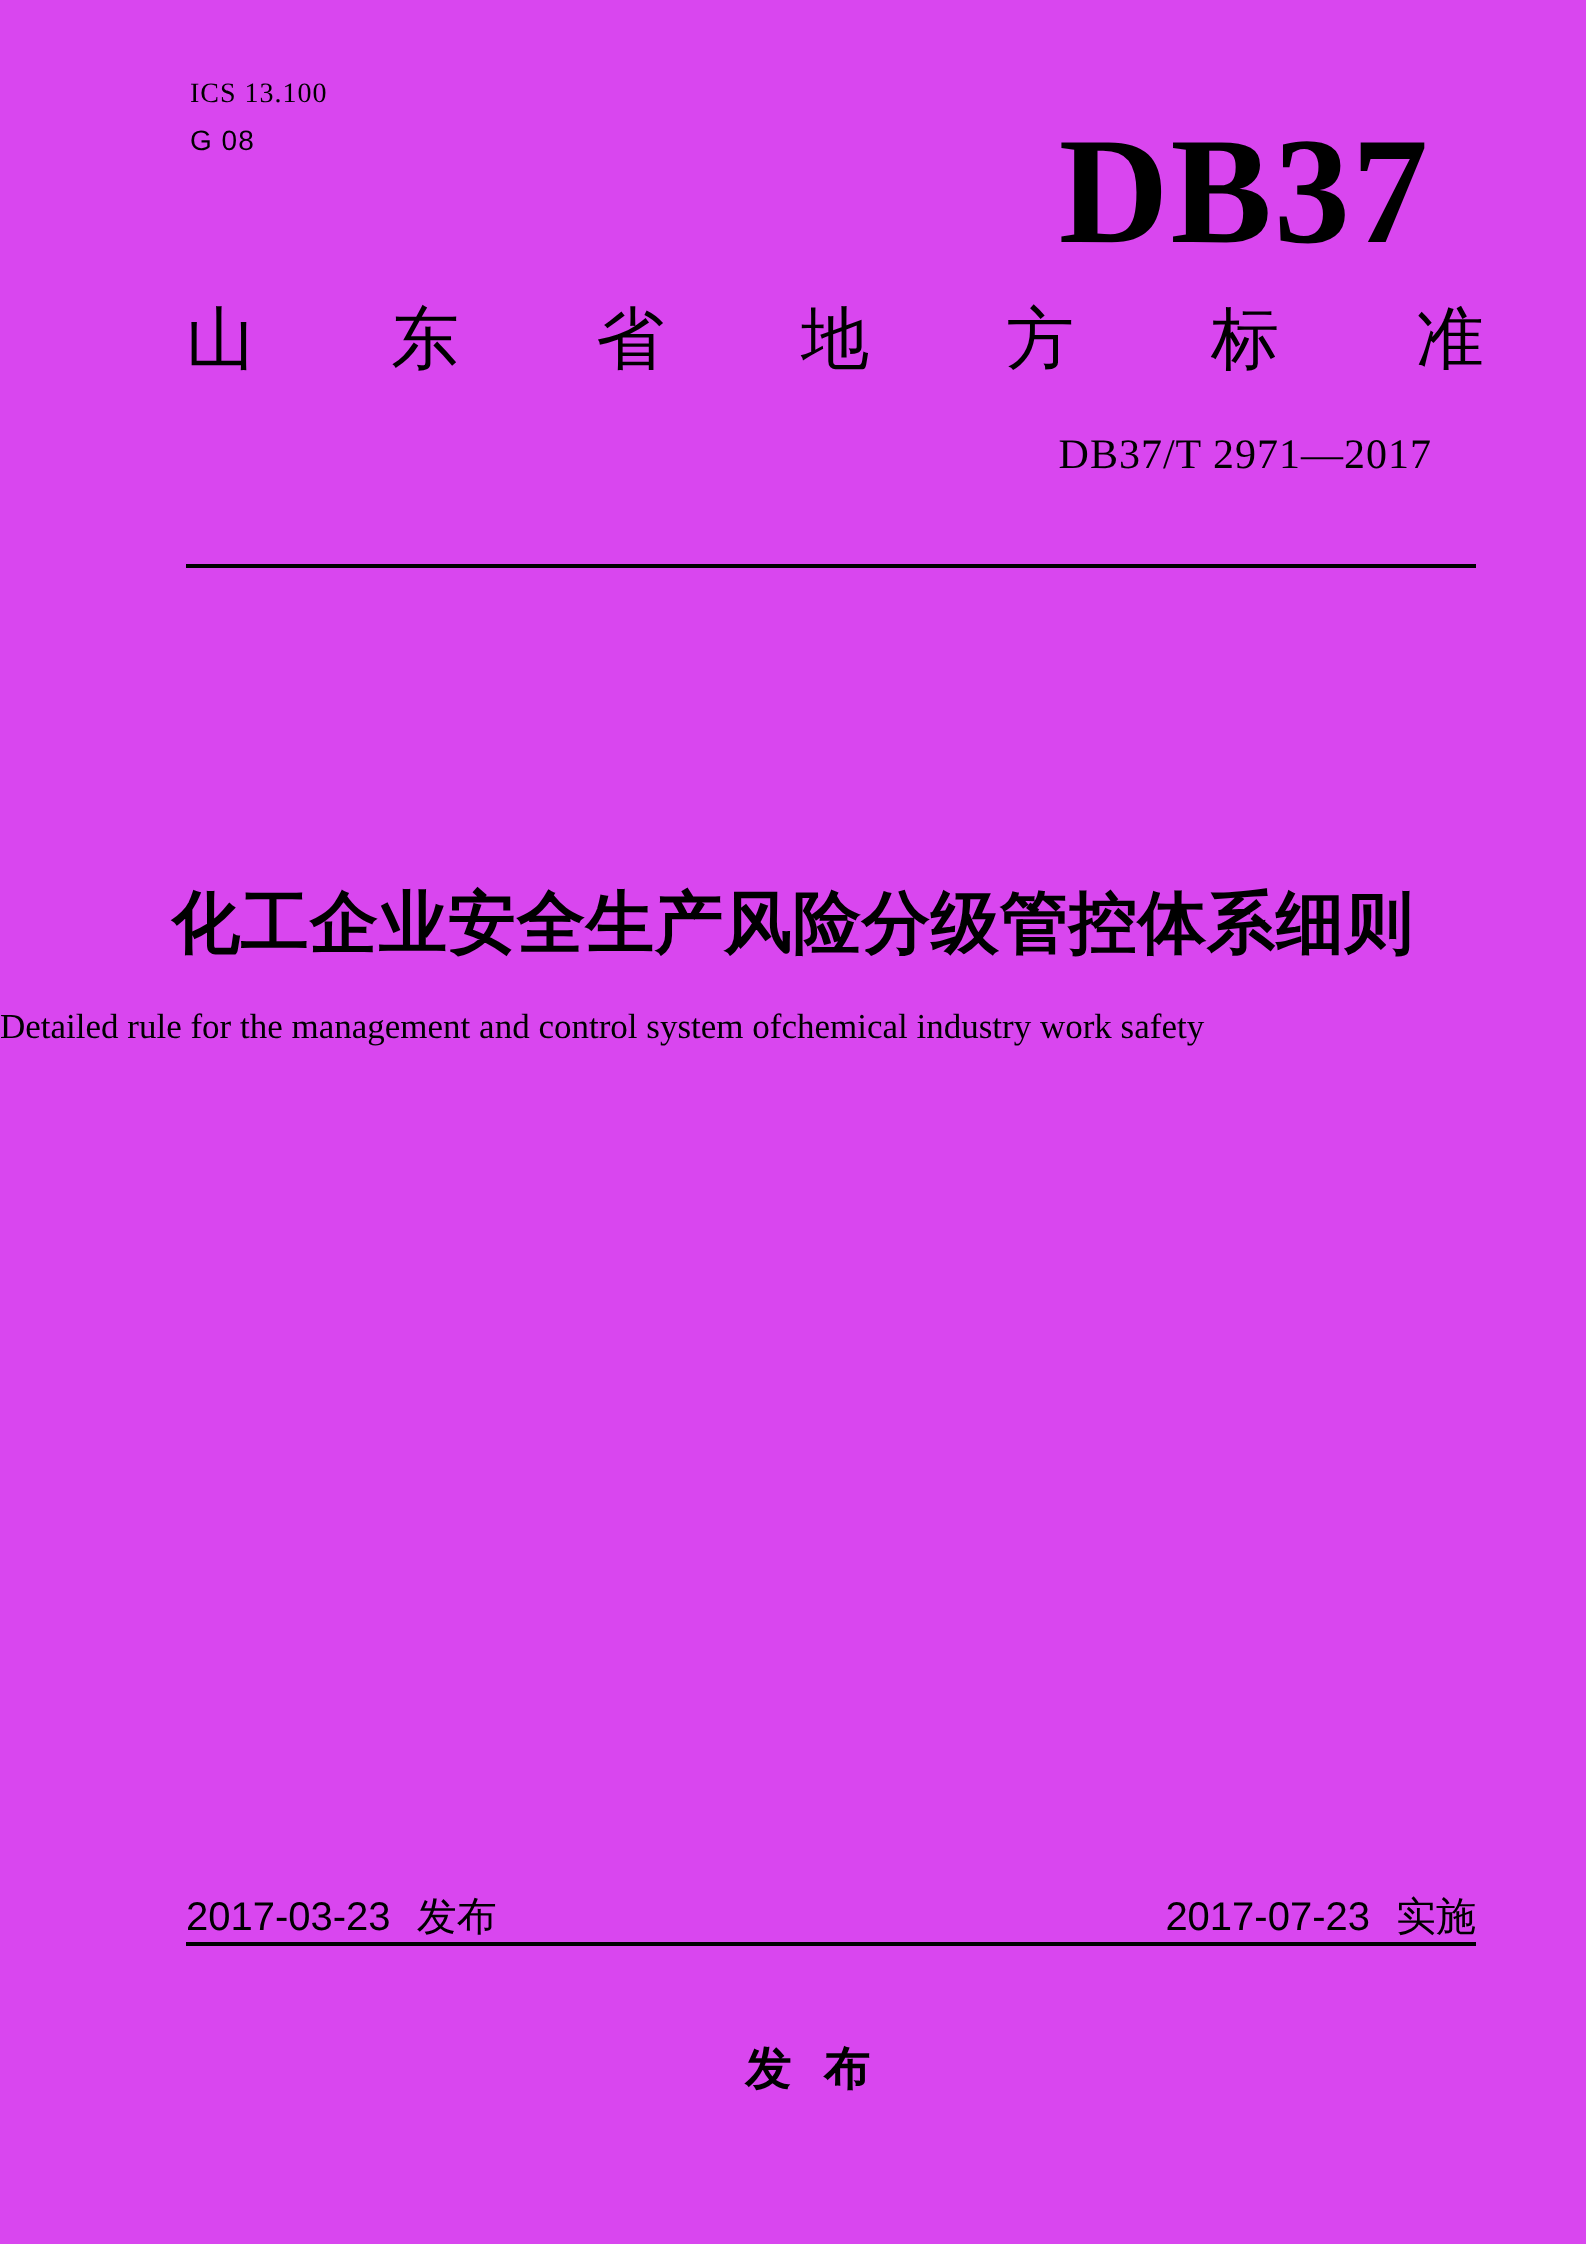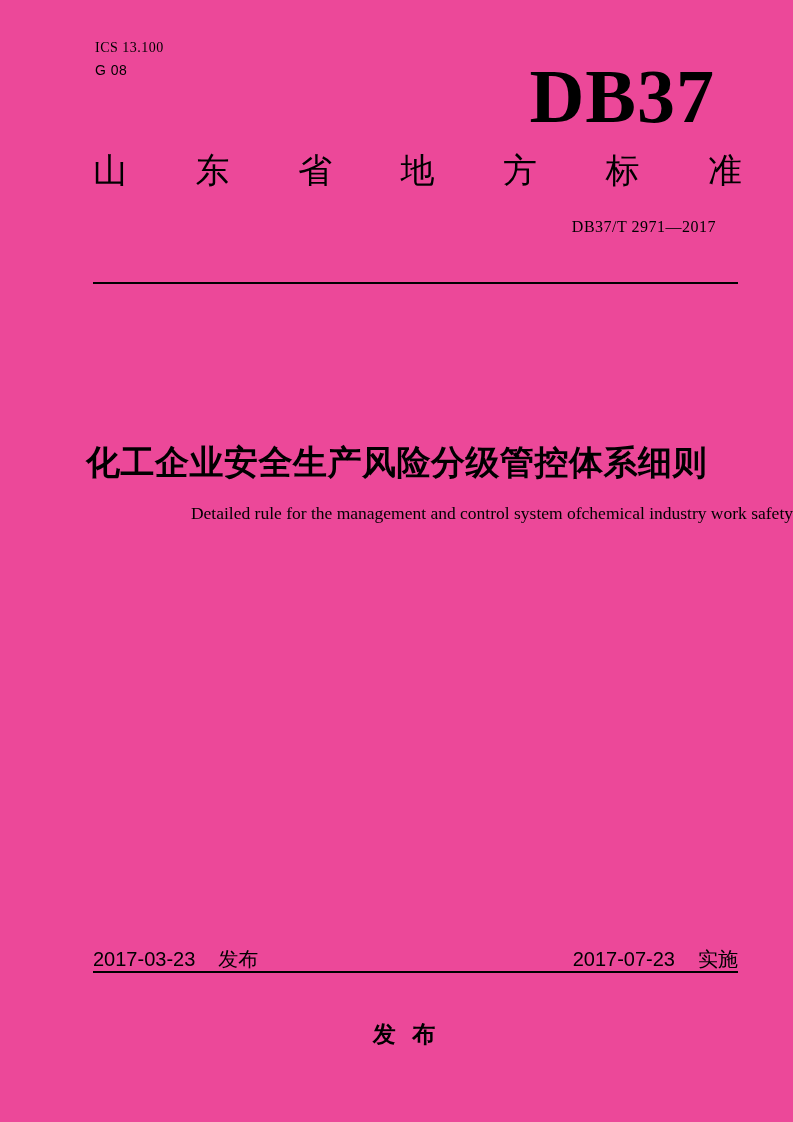--- a/index.html
+++ b/index.html
@@ -2,21 +2,21 @@
 <html><head>
 <meta charset="utf-8">
 <style>
   * { margin: 0; padding: 0; box-sizing: border-box; }
   html, body { background: #e8e8e8; }
   .page {
     position: relative;
     width: 793px;
     height: 1122px;
     margin: 0 auto;
-    background: #ec4899;
+    background: #d946ef;
     color: #000000;
     overflow: hidden;
     font-family: "Liberation Sans", "DejaVu Sans", sans-serif;
   }
 
   .ics-code {
     position: absolute; left: 95px; top: 40px;
     font-size: 14px; line-height: 16px;
     font-family: "Liberation Serif", "DejaVu Serif", serif;
     letter-spacing: 0.5px;
@@ -35,53 +35,53 @@
   }
   .standard-name {
     position: absolute; left: 93px; top: 150px; width: 649px;
     display: flex; justify-content: space-between;
     font-size: 34px; font-weight: 500;
     line-height: 40px;
   }
   .standard-number {
     position: absolute; right: 77px; top: 214px;
     font-family: "Liberation Serif", "DejaVu Serif", serif;
-    font-size: 16px; line-height: 26px;
+    font-size: 21px; line-height: 26px;
     letter-spacing: 0.5px;
   }
   .rule {
     position: absolute; left: 93px; width: 645px; height: 2px;
     background: #000000;
   }
   .top-rule { top: 282px; }
   .bottom-rule { top: 971px; }
 
   .doc-title {
     position: absolute; left: 0; right: 0; top: 441px;
     text-align: center;
     font-size: 34px; font-weight: bold;
     letter-spacing: 0.5px;
     line-height: 42px;
   }
   .doc-subtitle {
     position: absolute; left: 0; right: 0; top: 499px;
-    text-align: right;
+    text-align: left;
     font-family: "Liberation Serif", "DejaVu Serif", serif;
-    font-size: 17.5px; line-height: 28px; margin-left: 44px;
+    font-size: 17.5px; line-height: 28px;
   }
 
   .date-issue {
     position: absolute; left: 93px; top: 948px;
     font-size: 20px; font-weight: 500; line-height: 23px;
   }
   .date-implement {
     position: absolute; right: 55px; top: 948px;
     font-size: 20px; font-weight: 400; line-height: 23px;
   }
-  .date-label { margin-left: 23px; }
+  .date-label { margin-left: 13px; }
 
   .issuer-row {
     position: absolute; left: 0; right: 0; top: 1022px;
     display: flex; justify-content: center; align-items: baseline;
     gap: 38px;
   }
   .issuer-name {
     font-size: 24px; font-weight: bold; letter-spacing: 1.5px;
     line-height: 30px;
   }

